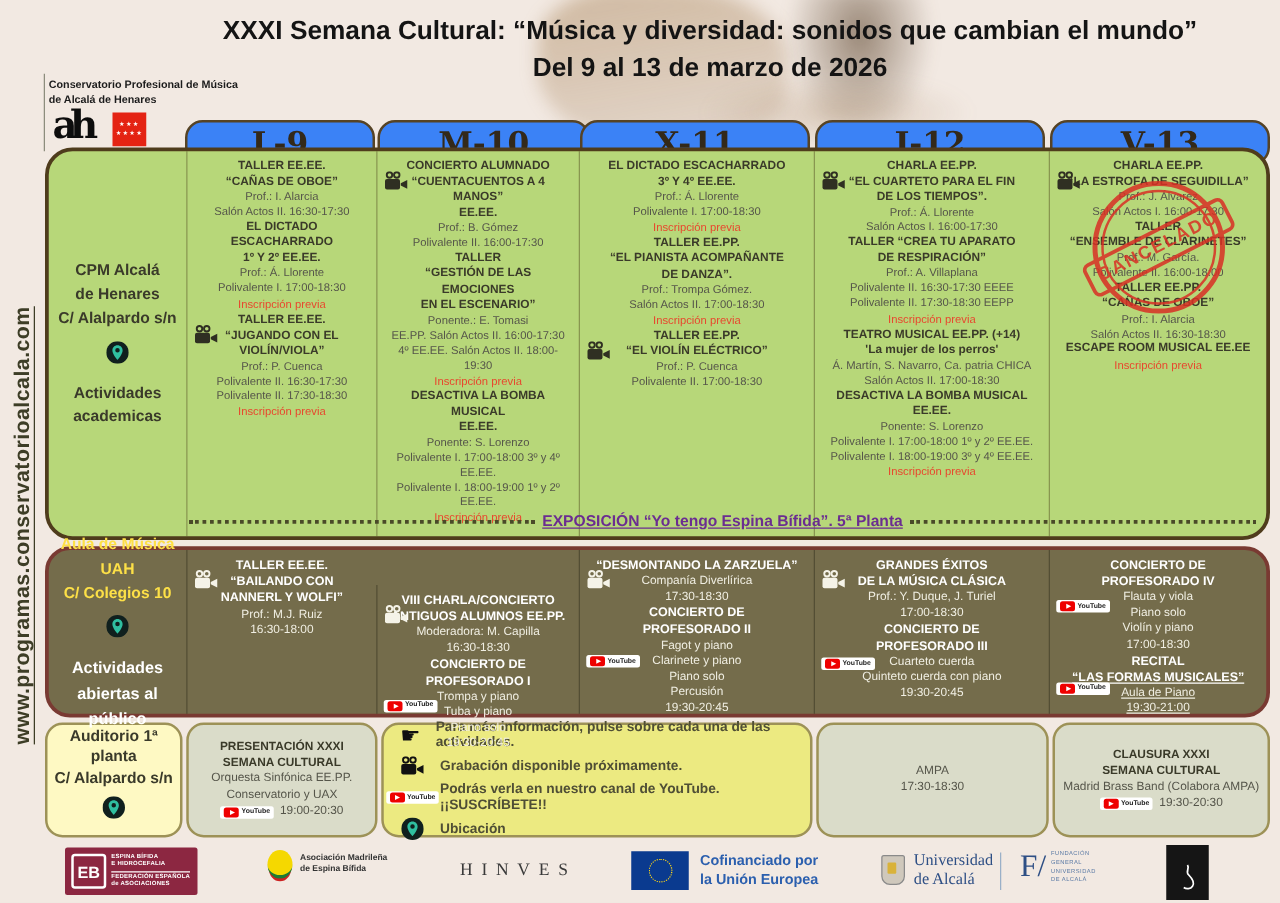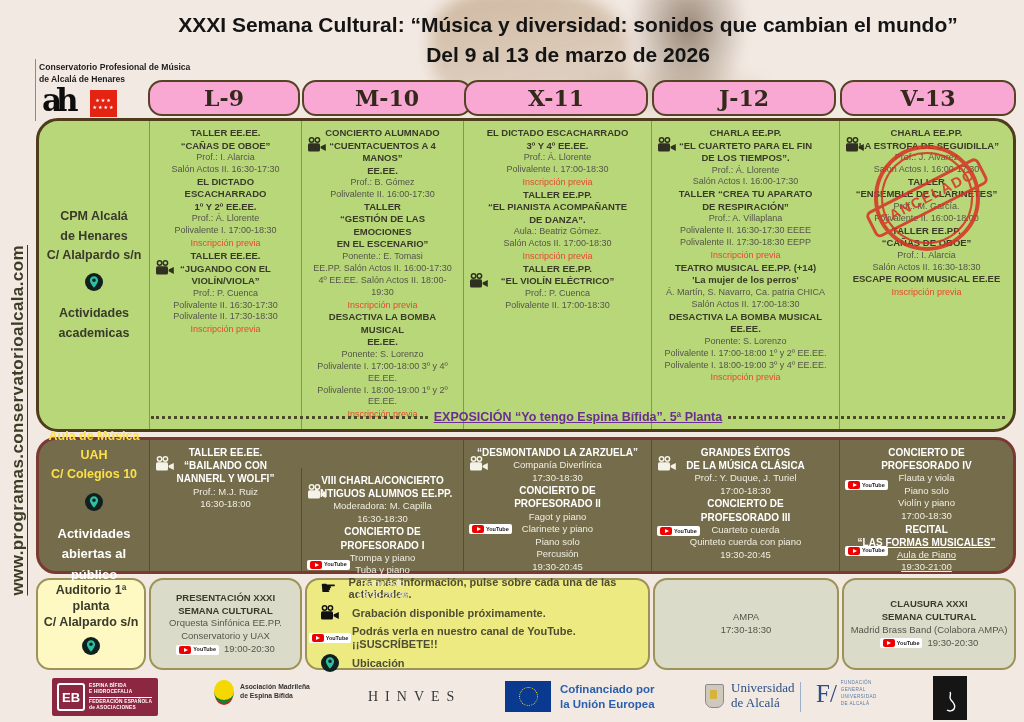--- a/index.html
+++ b/index.html
@@ -15,21 +15,21 @@
   .title2{position:absolute;left:120px;right:8px;top:43px;text-align:center;font-size:21px;font-weight:bold;color:#141414;}
 
   .org{position:absolute;left:39px;top:61px;width:180px;font-size:8.6px;font-weight:bold;color:#1c1c1c;line-height:1.4;}
   .sideline{position:absolute;left:35px;top:59px;height:62px;width:1px;background:#8d8d7d;}
   .ahlogo{position:absolute;left:42px;top:82px;font-family:"DejaVu Serif",serif;font-weight:bold;font-size:31px;letter-spacing:-6px;color:#0d0d0d;}
   .mflag{position:absolute;left:90px;top:90px;width:27px;height:27px;background:#e42313;display:flex;flex-direction:column;align-items:center;justify-content:center;color:#fff;font-size:5px;line-height:1.4;letter-spacing:1px;}
 
   .vurl{position:absolute;left:6px;top:140px;height:560px;width:24px;display:flex;align-items:center;justify-content:center;}
   .vurl span{writing-mode:vertical-rl;transform:rotate(180deg);font-size:17px;font-weight:bold;text-decoration:underline;color:#3d3d26;letter-spacing:.4px;cursor:pointer;}
 
-  .tab{position:absolute;top:80px;height:36px;background:#f9a8d4;border:2.5px solid #564325;border-radius:14px;box-sizing:border-box;display:flex;align-items:center;justify-content:center;font-family:"DejaVu Serif",serif;font-weight:bold;font-size:22px;color:#33291a;}
+  .tab{position:absolute;top:96px;height:36px;background:#3b82f6;border:2.5px solid #564325;border-radius:14px;box-sizing:border-box;display:flex;align-items:center;justify-content:center;font-family:"DejaVu Serif",serif;font-weight:bold;font-size:25px;color:#33291a;}
 
   .rowbig{position:absolute;left:36px;width:980px;box-sizing:border-box;display:flex;z-index:1;}
   .row1{top:118px;height:314px;background:#b7d779;border:3px solid #4f3c1c;border-radius:22px;}
   .row2{top:437px;height:137px;background:#746c4b;border:3px solid #793a32;border-radius:20px;}
 
   .rlabel{width:110px;box-sizing:border-box;display:flex;flex-direction:column;align-items:center;justify-content:center;gap:3px;text-align:center;padding:4px;}
   .lbl-line{font-weight:bold;font-size:12.5px;color:#3a3a2a;line-height:1.3;}
   .row2 .lbl-line{color:#fde047;}
   .lbl-sub{font-weight:bold;font-size:12.5px;color:#3a3a2a;line-height:1.35;}
   .row2 .lbl-sub{color:#fff;font-size:13px;}
@@ -247,21 +247,21 @@
             </div>
             <div class="note">Inscripción previa</div>
           </div>
           <div class="ev">
             <div class="t">
               <div>TALLER EE.PP.</div>
               <div>“EL PIANISTA ACOMPAÑANTE</div>
               <div>DE DANZA”.</div>
             </div>
             <div class="b">
-              <div>Aula.: Beatriz Gómez.</div>
+              <div>Prof.: Trompa Gómez.</div>
               <div>Salón Actos II. 17:00-18:30</div>
             </div>
             <div class="note">Inscripción previa</div>
           </div>
           <div class="ev">
             <span class="ev-icon"><svg width="20" height="16" viewBox="0 0 20 16">
                 <circle cx="4.6" cy="3" r="2.2" fill="none" stroke="currentColor" stroke-width="1.5"></circle>
                 <circle cx="10.4" cy="3" r="2.2" fill="none" stroke="currentColor" stroke-width="1.5"></circle>
                 <rect x="1" y="6.2" width="12" height="8.3" rx="1.6" fill="currentColor"></rect>
                 <path d="M13.6 9.5l5.2-2.6v7l-5.2-2.6z" fill="currentColor"></path>

